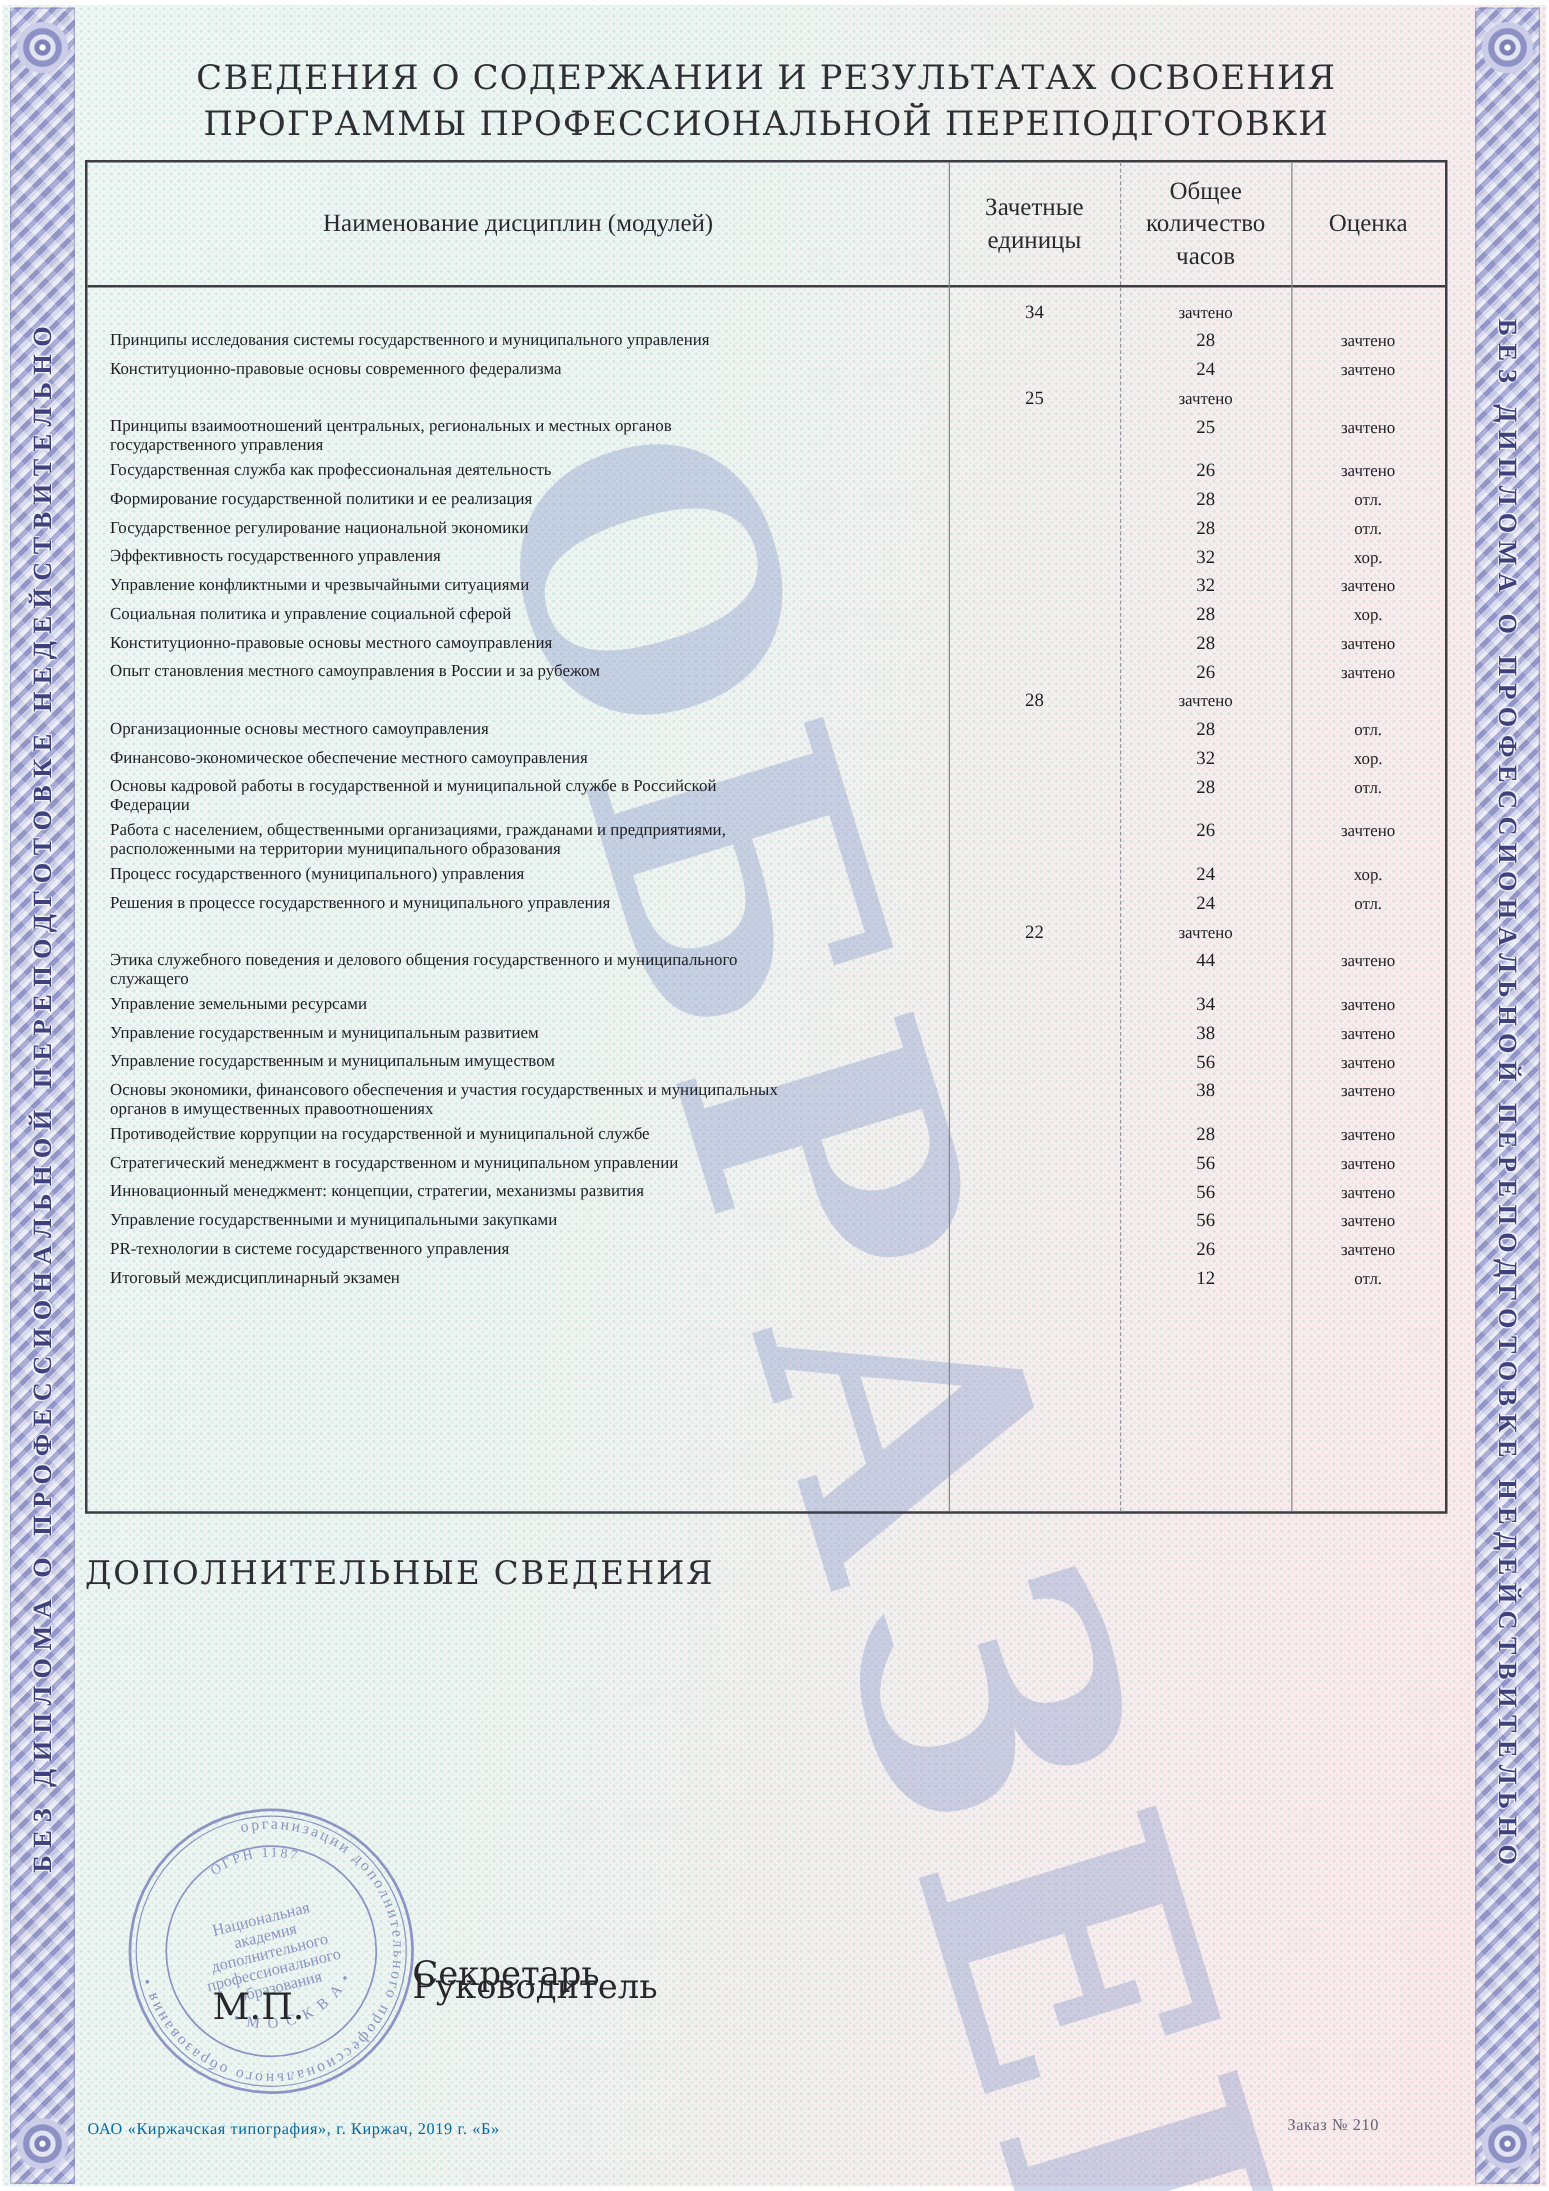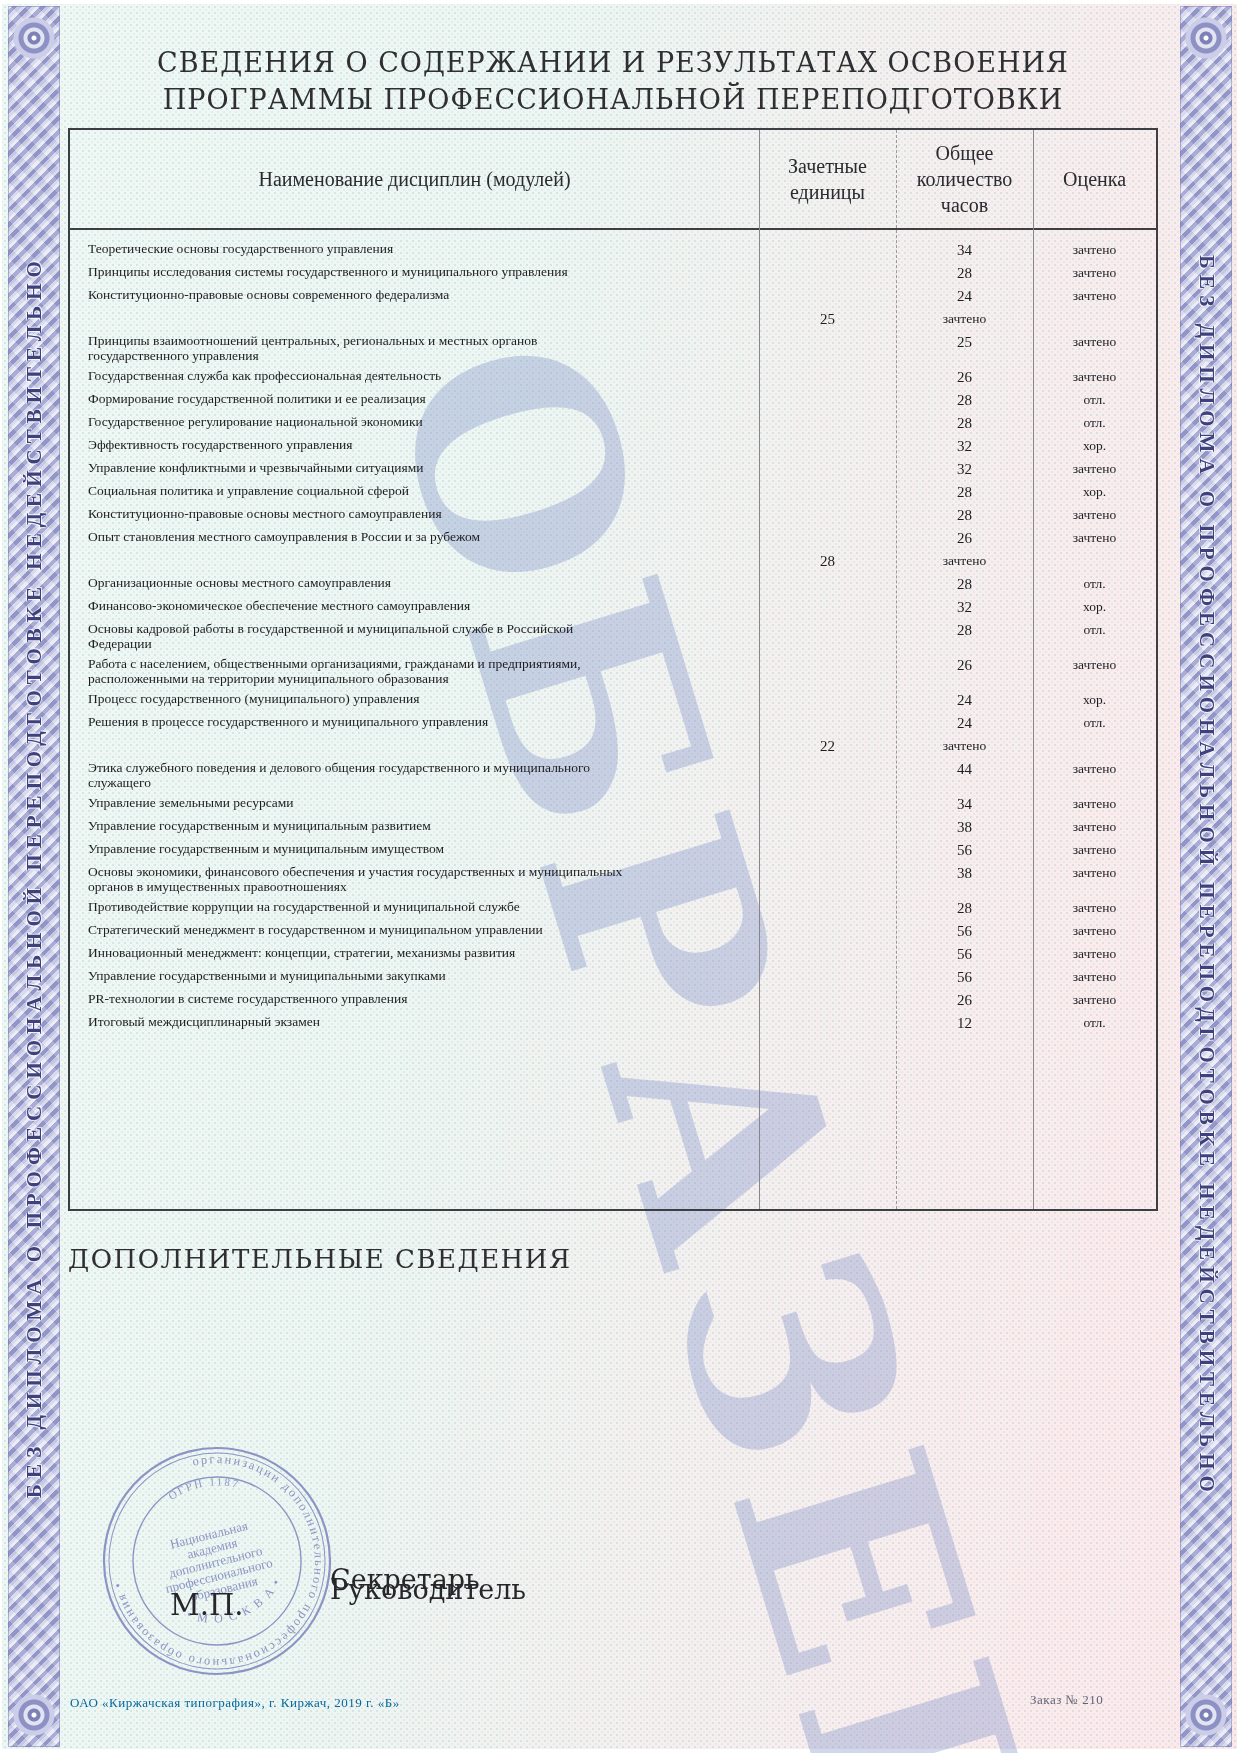--- a/index.html
+++ b/index.html
@@ -129,21 +129,20 @@
     <div class="sep sep2"></div>
     <div class="sep sep3"></div>
     <div class="thead">
       <div class="hcell">Наименование дисциплин (модулей)</div>
       <div class="hcell">Зачетные единицы</div>
       <div class="hcell">Общее количество часов</div>
       <div class="hcell">Оценка</div>
     </div>
     <div class="tbody">
         <div class="trow">
-          <div class="cell c-name">Теоретические основы государственного управления</div>
           <div class="cell c-credits"></div>
           <div class="cell c-hours">34</div>
           <div class="cell c-grade">зачтено</div>
         </div>
         <div class="trow">
           <div class="cell c-name">Принципы исследования системы государственного и муниципального управления</div>
           <div class="cell c-credits"></div>
           <div class="cell c-hours">28</div>
           <div class="cell c-grade">зачтено</div>
         </div>

